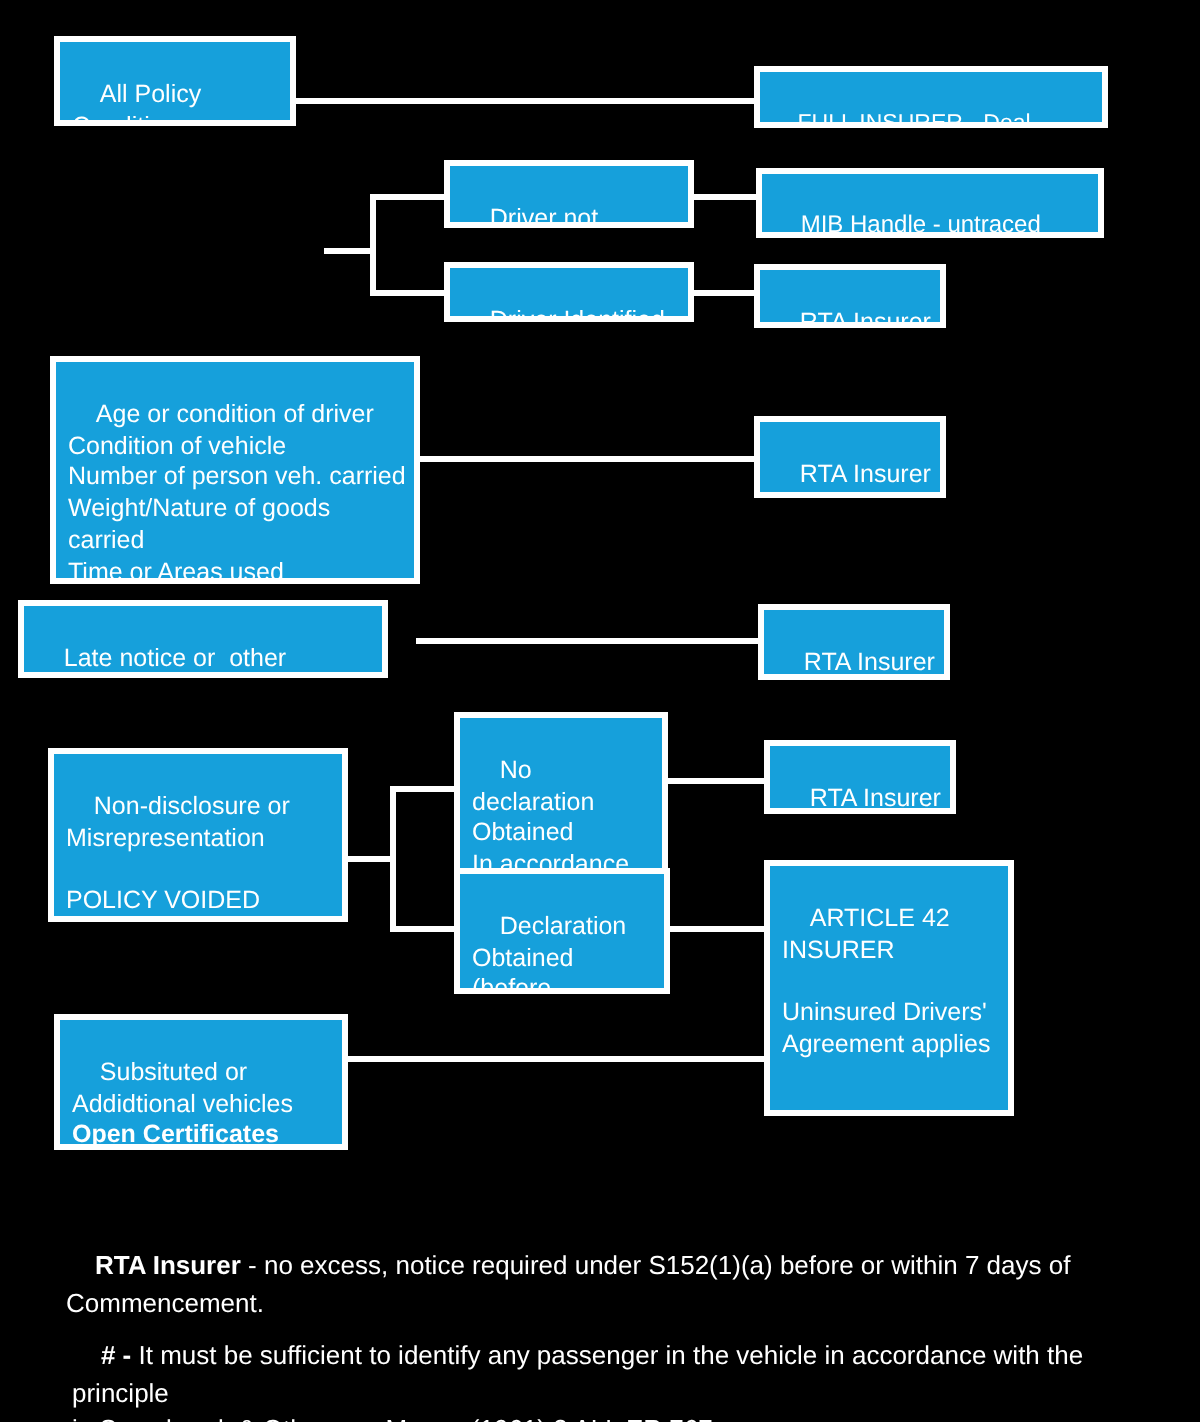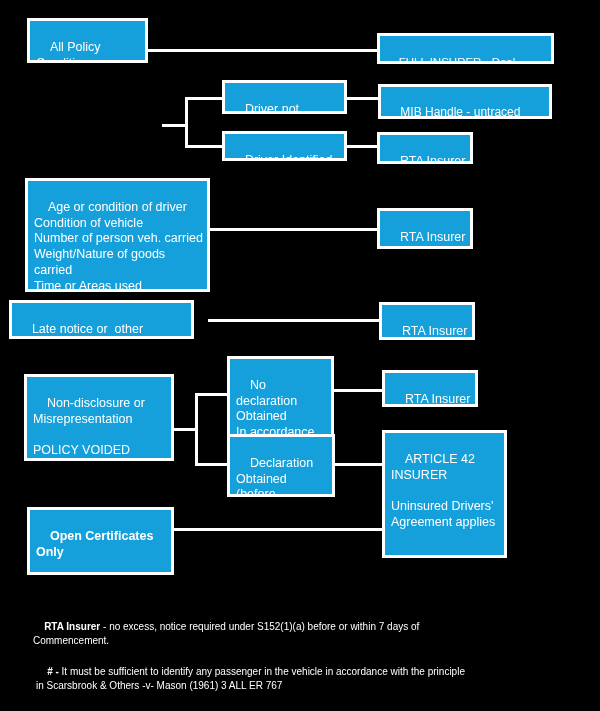--- a/index.html
+++ b/index.html
@@ -18,21 +18,21 @@
     white-space:pre-wrap;overflow:hidden;
   }
   .box--sm{font-size:12px;}
   .box--xs{font-size:11.5px;padding-top:5px;}
   .box .bold{font-weight:bold;}
   .line{position:absolute;background:var(--line,#ffffff);z-index:1;}
   .line.h{height:3px;}
   .line.v{width:3px;}
   .footnote{
     position:absolute;color:var(--text,#ffffff);
-    font-size:10px;line-height:1.42;width:556px;
+    font-size:13px;line-height:1.42;width:556px;
     white-space:pre-wrap;
   }
   .fn-bold{font-weight:bold;}
 </style>
 </head>
 <body>
 
 <div class="canvas">
 
   <div class="line h" style="left:146px;top:49px;width:231px"></div>
@@ -132,21 +132,23 @@
 
   <div class="box" style="left:382px;top:430px;width:125px;height:128px">
     <span>ARTICLE 42
 INSURER
 
 Uninsured Drivers'
 Agreement applies</span>
   </div>
 
   <div class="box" style="left:27px;top:507px;width:147px;height:68px">
-    <span class="bold">Open Certificates Only</span>
+    <span>Subsituted or
+Addidtional vehicles
+</span><span class="bold">Open Certificates Only</span>
   </div>
 
   <div class="footnote" style="left:33px;top:606px">
     <span class="fn-bold">RTA Insurer</span><span> - no excess, notice required under S152(1)(a) before or within 7 days of
 Commencement.</span>
   </div>
 
   <div class="footnote" style="left:36px;top:651px">
     <span class="fn-bold"># -</span><span> It must be sufficient to identify any passenger in the vehicle in accordance with the principle
 in Scarsbrook &amp; Others -v- Mason (1961) 3 ALL ER 767</span>

